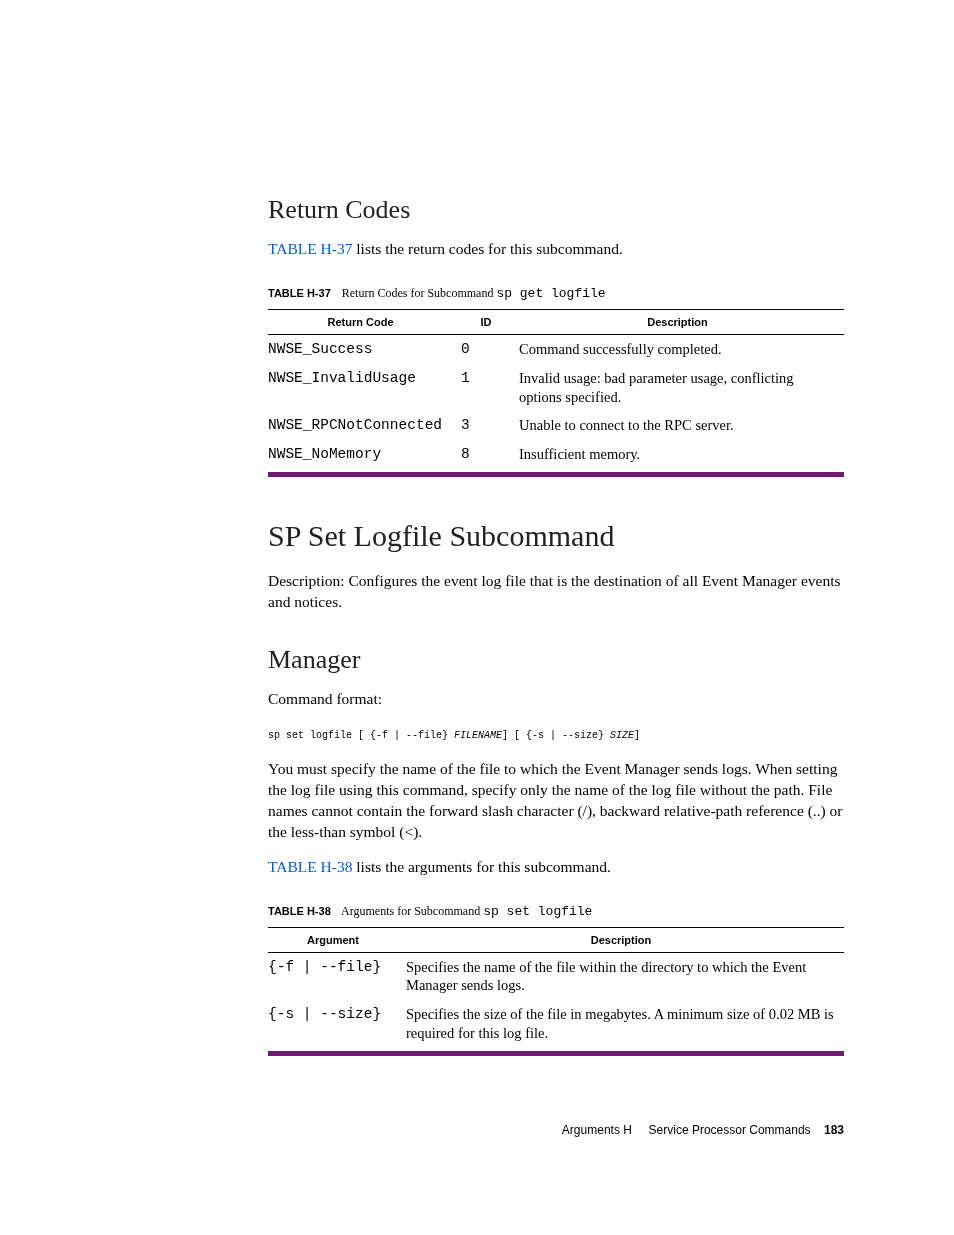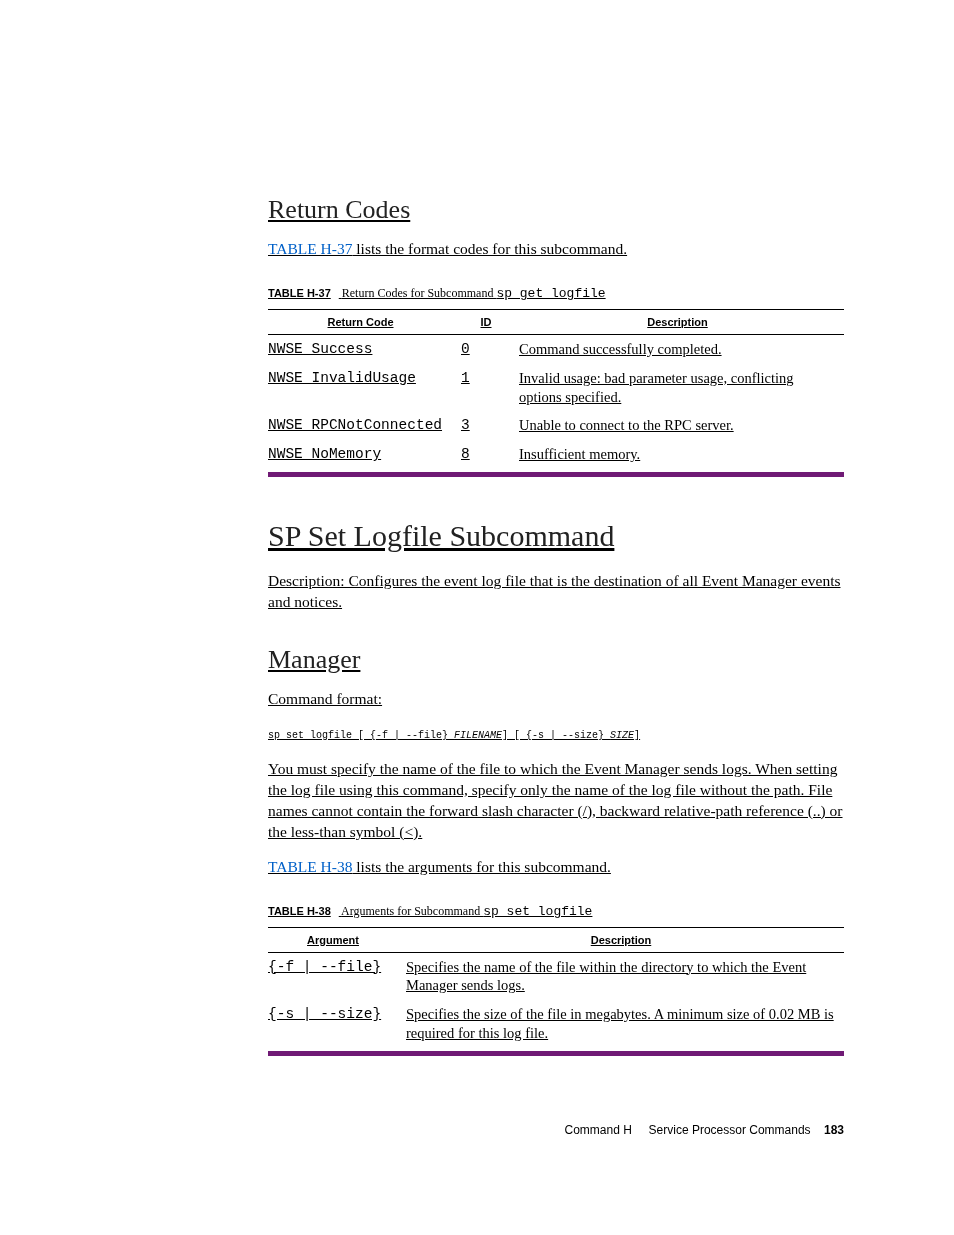--- a/index.html
+++ b/index.html
@@ -8,21 +8,20 @@
     background: #fff;
     font-family: "Palatino Linotype", Palatino, "Book Antiqua", Georgia, serif;
     color: #000;
   }
   .page {
     width: 954px;
     height: 1235px;
     position: relative;
     box-sizing: border-box;
     padding: 195px 110px 16px 268px;
-    text-decoration: underline;
   }
   .h-sub {
     font-size: 26px;
     font-weight: 400;
     margin: 0 0 14px 0;
     color: #222;
   }
   .h-main {
     font-size: 30px;
     font-weight: 400;
@@ -104,21 +103,21 @@
   .col-arg { width: 130px; }
 </style>
 </head>
 <body>
 
 <div class="page">
 
   <h2 class="h-sub">Return Codes</h2>
 
   <p class="body">
-    <span class="link">TABLE H-37</span><span> lists the format codes for this subcommand.</span>
+    <span class="link">TABLE H-37</span><span> lists the return codes for this subcommand.</span>
   </p>
 
   <div class="table-caption">
     <span class="label">TABLE H-37</span>
     <span>Return Codes for Subcommand </span><span class="code">sp get logfile</span>
   </div>
 
   <table class="data">
     <thead>
       <tr>
@@ -185,19 +184,19 @@
         <td>Specifies the name of the file within the directory to which the Event Manager sends logs.</td>
       </tr>
       <tr>
         <td class="mono">{-s | --size}</td>
         <td>Specifies the size of the file in megabytes. A minimum size of 0.02 MB is required for this log file.</td>
       </tr>
     </tbody>
   </table>
 
   <div class="footer">
-    <span>Command H</span>
+    <span>Arguments H</span>
     &nbsp;&nbsp;&nbsp;
     <span>Service Processor Commands</span>
     <span class="pg">183</span>
   </div>
 
 </div>
 
 </body></html>

